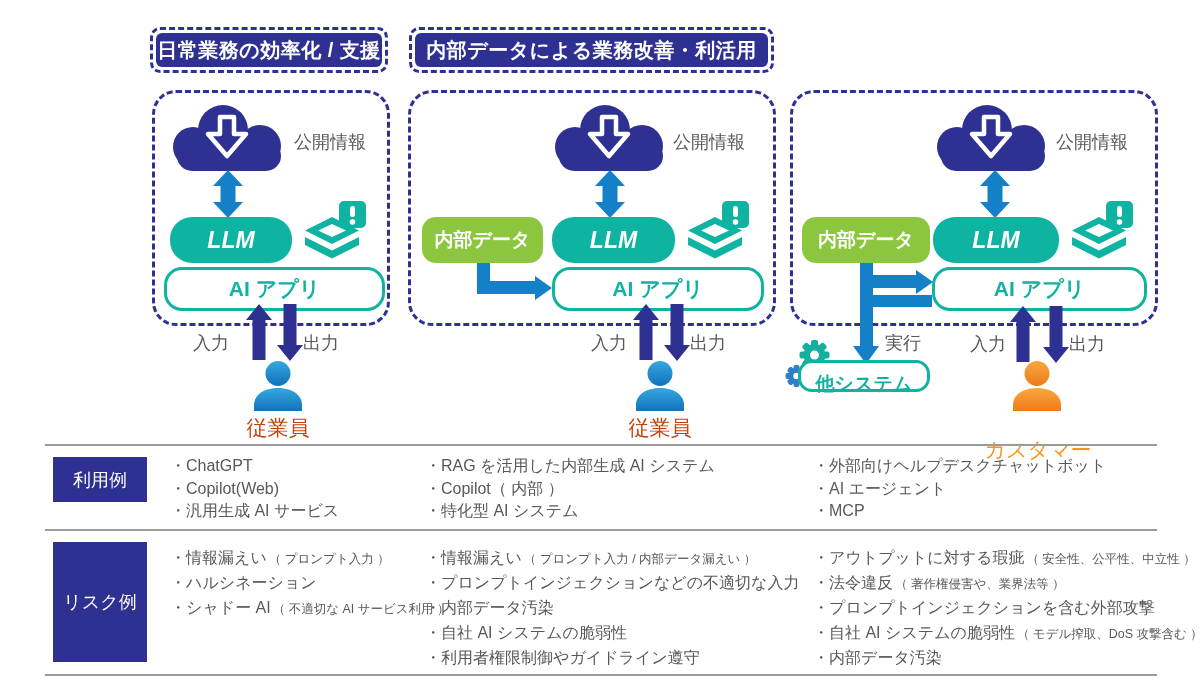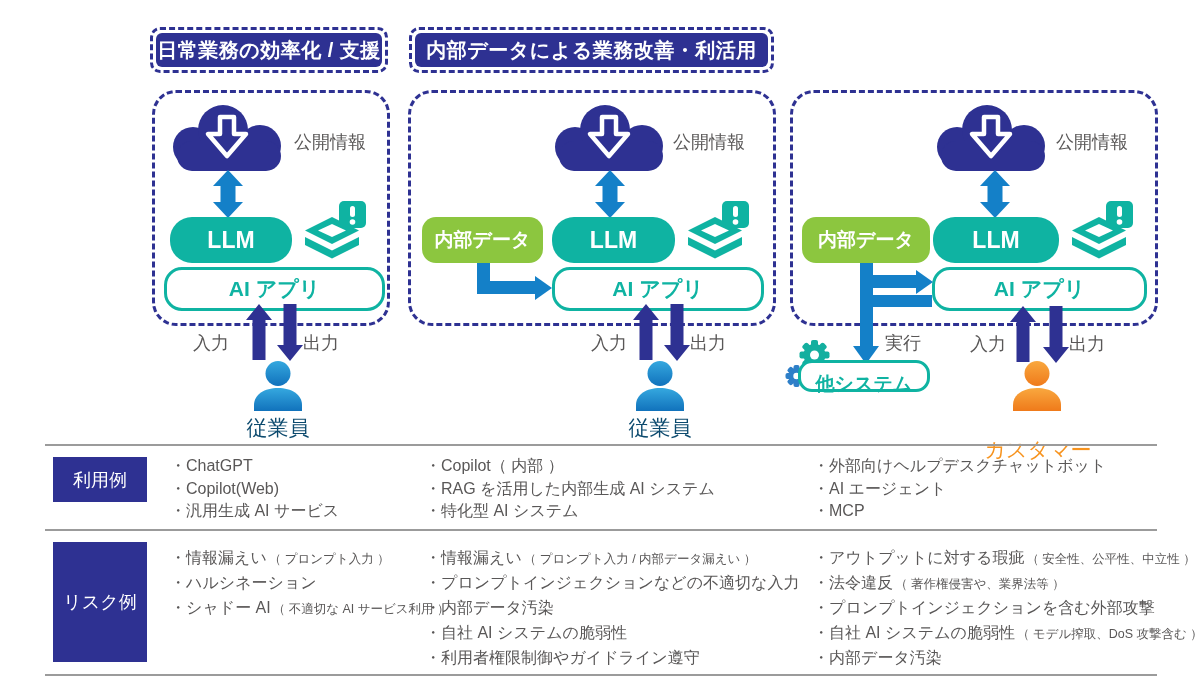--- a/index.html
+++ b/index.html
@@ -5,29 +5,29 @@
   html,body{margin:0;padding:0;background:#fff;}
   .canvas{position:relative;width:1200px;height:700px;background:#fff;overflow:hidden;
           font-family:"Liberation Sans","DejaVu Sans",sans-serif;}
   .abs{position:absolute;}
   
   .hdr{position:absolute;border:3px dashed #2E3192;border-radius:10px;padding:3px;box-sizing:border-box;}
   .hdr-in{background:#2E3192;border-radius:6px;color:#fff;font-weight:bold;font-size:20px;
           height:100%;display:flex;align-items:center;justify-content:center;letter-spacing:.5px;white-space:nowrap;}
   .dashbox{position:absolute;border:3px dashed #2E3192;border-radius:24px;box-sizing:border-box;}
   .llm{position:absolute;background:#0FB3A2;border-radius:22px;color:#fff;font-weight:bold;
-       font-size:23px;text-align:center;}
+       font-size:23px;text-align:center;font-style:italic;}
   .idata{position:absolute;background:#8CC63F;border-radius:14px;color:#fff;font-weight:bold;
        font-size:19px;text-align:center;}
   .app{position:absolute;background:#fff;border:3px solid #0FB3A2;border-radius:18px;color:#0FB3A2;
        font-weight:bold;font-size:21px;text-align:center;box-sizing:border-box;}
   .osys{position:absolute;background:#fff;border:3px solid #0FB3A2;border-radius:14px;color:#0FB3A2;
        font-weight:bold;font-size:19px;text-align:center;box-sizing:border-box;}
   .lbl{position:absolute;color:#595757;font-size:18px;white-space:nowrap;}
-  .actor-lbl{position:absolute;color:#0c4a6e;font-size:21px;text-align:center;white-space:nowrap;}
+  .actor-lbl{position:absolute;color:#c2410c;font-size:21px;text-align:center;white-space:nowrap;}
   .actor-lbl.orange{color:#F7931E;margin-top:22px;}
   .shaft{position:absolute;background:#1480C8;}
   .tri{position:absolute;width:0;height:0;}
   .tri-right{border-top:12px solid transparent;border-bottom:12px solid transparent;border-left:17px solid #1480C8;}
   .tri-down{border-left:13px solid transparent;border-right:13px solid transparent;border-top:18px solid #1480C8;}
   .rule{position:absolute;left:45px;width:1112px;height:2px;background:#9b9b9b;}
   .rowlbl{position:absolute;left:53px;width:94px;background:#2E3192;color:#fff;font-size:18px;
           display:flex;align-items:center;justify-content:center;}
   .cell{position:absolute;color:#595757;font-size:16px;}
   .cell .item{line-height:22.5px;white-space:nowrap;}
@@ -217,22 +217,22 @@
 
   <div class="rowlbl" style="top:457px;height:45px">利用例</div>
   <div class="rowlbl" style="top:542px;height:120px">リスク例</div>
 
   <div class="cell" style="left:170px;top:455px">
     <div class="item">・ChatGPT</div>
     <div class="item">・Copilot(Web)</div>
     <div class="item">・汎用生成 AI サービス</div>
   </div>
   <div class="cell" style="left:425px;top:455px">
+    <div class="item">・RAG を活用した内部生成 AI システム</div>
     <div class="item">・Copilot（ 内部 ）</div>
-    <div class="item">・RAG を活用した内部生成 AI システム</div>
     <div class="item">・特化型 AI システム</div>
   </div>
   <div class="cell" style="left:813px;top:455px">
     <div class="item">・外部向けヘルプデスクチャットボット</div>
     <div class="item">・AI エージェント</div>
     <div class="item">・MCP</div>
   </div>
 
   <div class="cell risk" style="left:170px;top:546px">
     <div class="item"><span>・情報漏えい</span><span class="note">（ プロンプト入力 ）</span></div>

